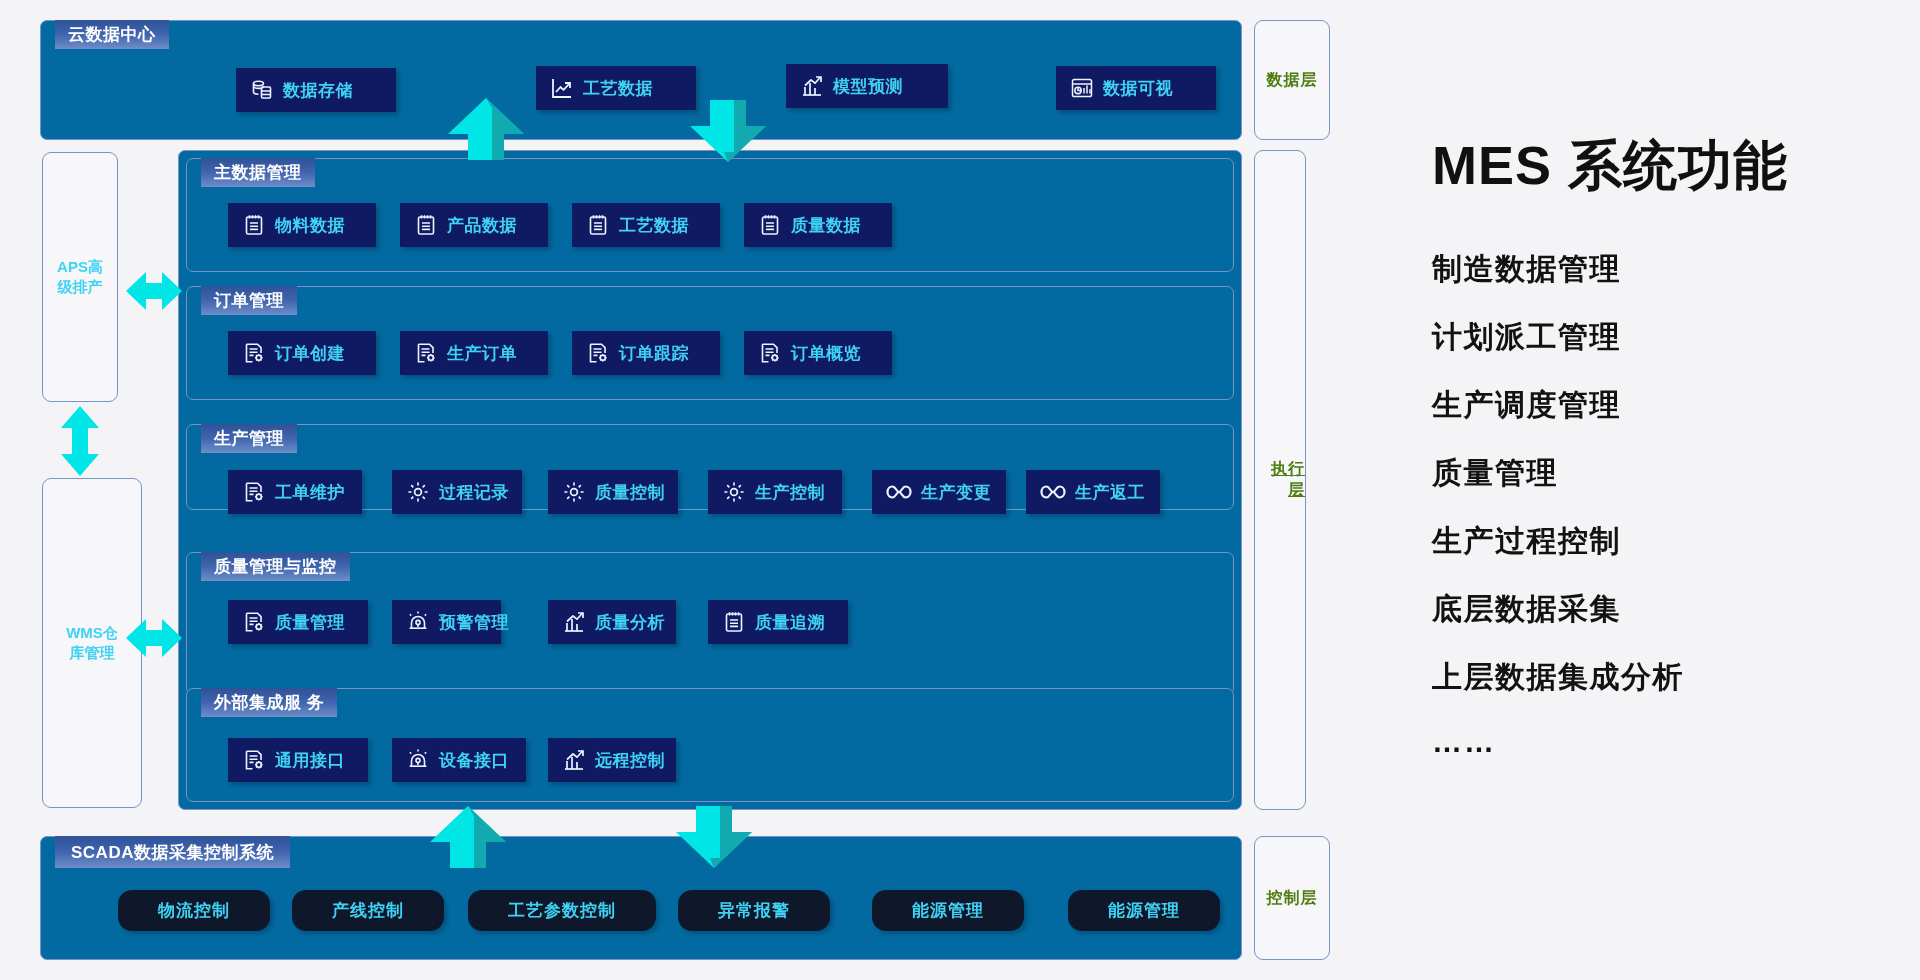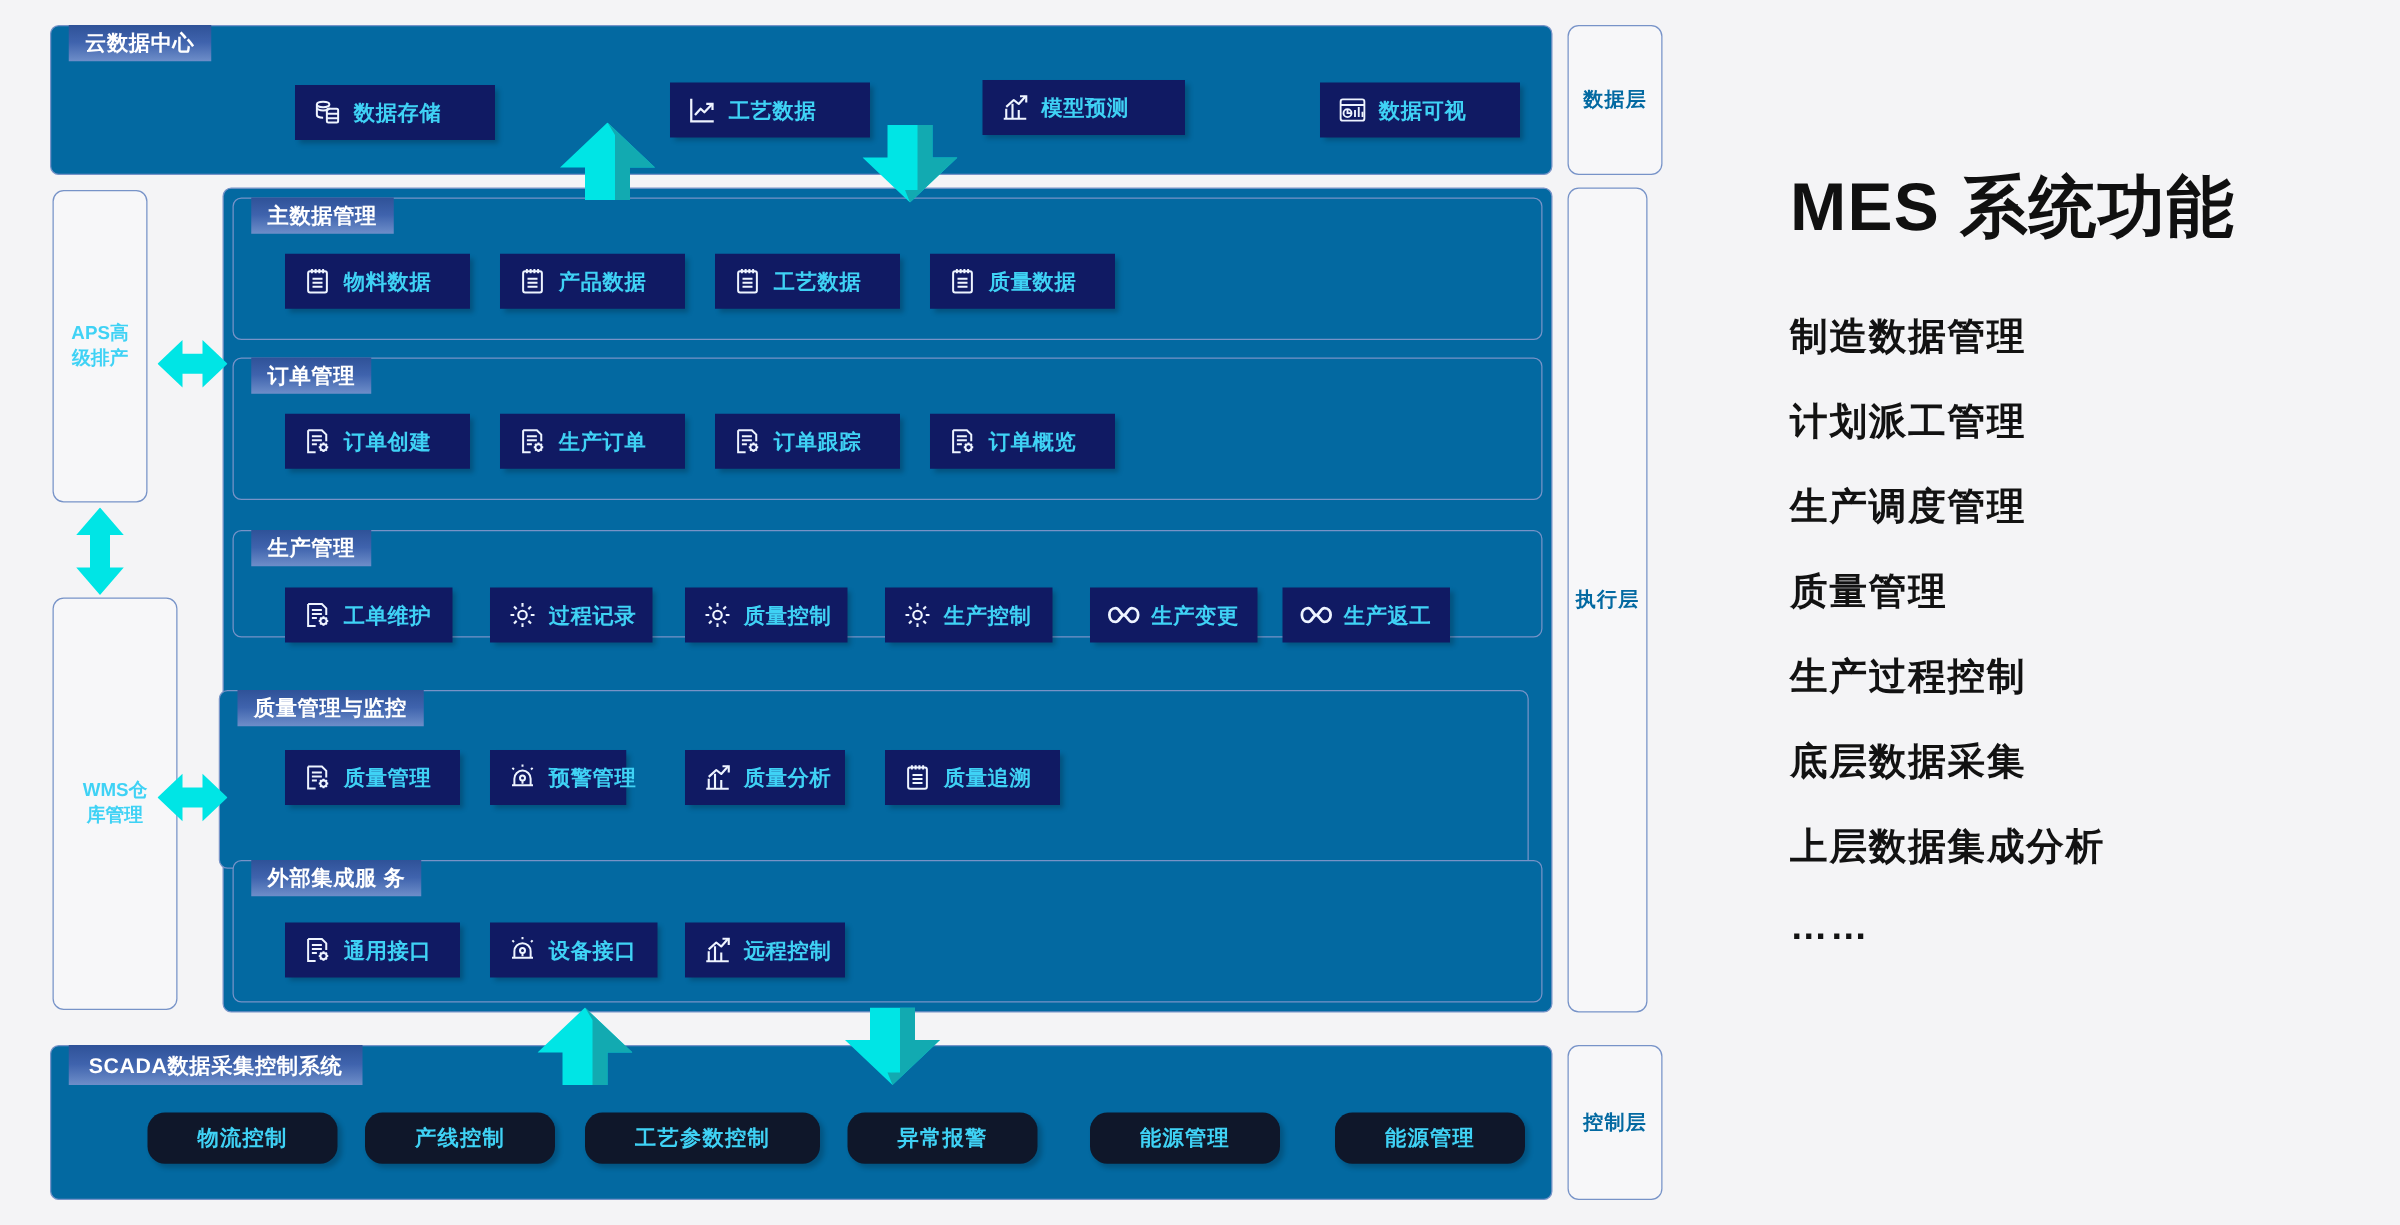--- a/index.html
+++ b/index.html
@@ -35,21 +35,21 @@
   }
   .sect-tab.wide { padding: 16px 16px; }
 
   
   .layer-chip {
     position: absolute;
     border: 1.6px solid #7793c8;
     border-radius: 9px;
     background: #f7f7f9;
     display: flex; align-items: center; justify-content: center;
-    color: #0369a1;
+    color: #4d7c0f;
     font-size: 16px;
     font-weight: 700;
     letter-spacing: 1px;
     text-align: right;
   }
 
   
   .side-box {
     position: absolute;
     border: 1.6px solid #7793c8;
@@ -138,34 +138,34 @@
   </div>
 
   <div class="panel" style="left:186px; top:286px; width:1048px; height:114px;">
     <div class="sect-tab">订单管理</div>
   </div>
 
   <div class="panel" style="left:186px; top:424px; width:1048px; height:86px;">
     <div class="sect-tab">生产管理</div>
   </div>
 
-  <div class="panel" style="left:175px; top:552px; width:1048px; height:143px;">
+  <div class="panel" style="left:186px; top:552px; width:1048px; height:143px;">
     <div class="sect-tab">质量管理与监控</div>
   </div>
 
   <div class="panel" style="left:186px; top:688px; width:1048px; height:114px;">
     <div class="sect-tab">外部集成服 务</div>
   </div>
 
   <div class="panel" style="left:40px; top:836px; width:1202px; height:124px;">
     <div class="sect-tab wide">SCADA数据采集控制系统</div>
   </div>
 
   <div class="layer-chip" style="left:1254px; top:20px; width:76px; height:120px;">数据层</div>
-  <div class="layer-chip" style="left:1254px; top:150px; width:64px; height:660px;">执行层</div>
+  <div class="layer-chip" style="left:1254px; top:150px; width:52px; height:660px;text-decoration:underline;">执行层</div>
   <div class="layer-chip" style="left:1254px; top:836px; width:76px; height:124px;">控制层</div>
 
   <div class="side-box" id="sb-aps" style="left:42px; top:152px; width:76px; height:250px;">
     <span>APS高<br>级排产</span>
   </div>
   <div class="side-box" id="sb-wms" style="left:42px; top:478px; width:100px; height:330px;">
     <span>WMS仓<br>库管理</span>
   </div>
 
   <svg class="arrow" style="left:448px; top:98px;" width="76" height="62" viewBox="0 0 76 62">

